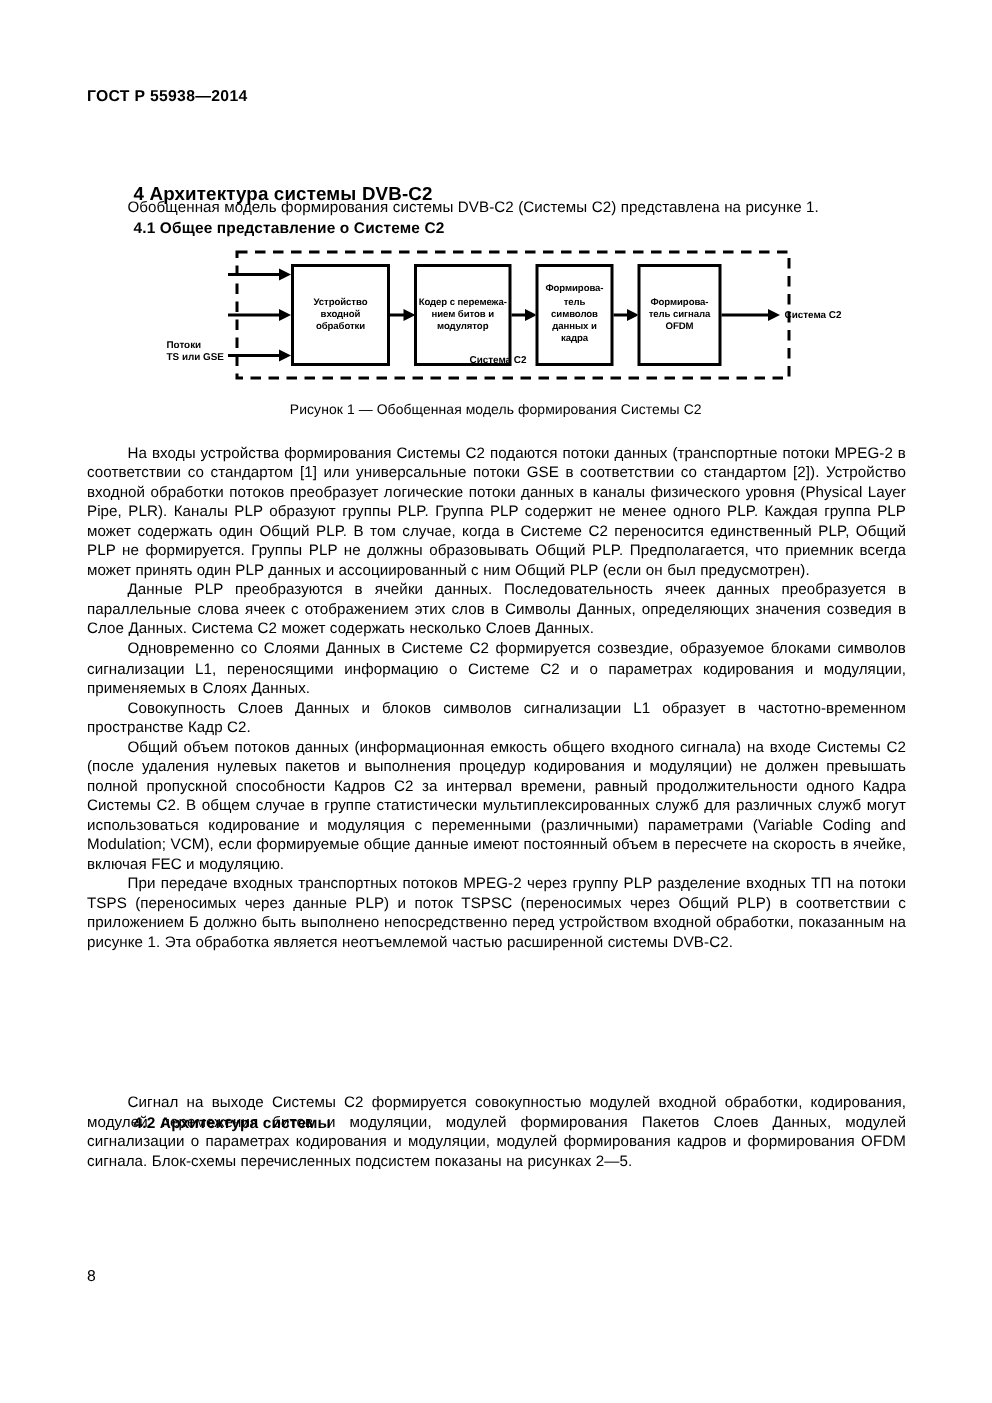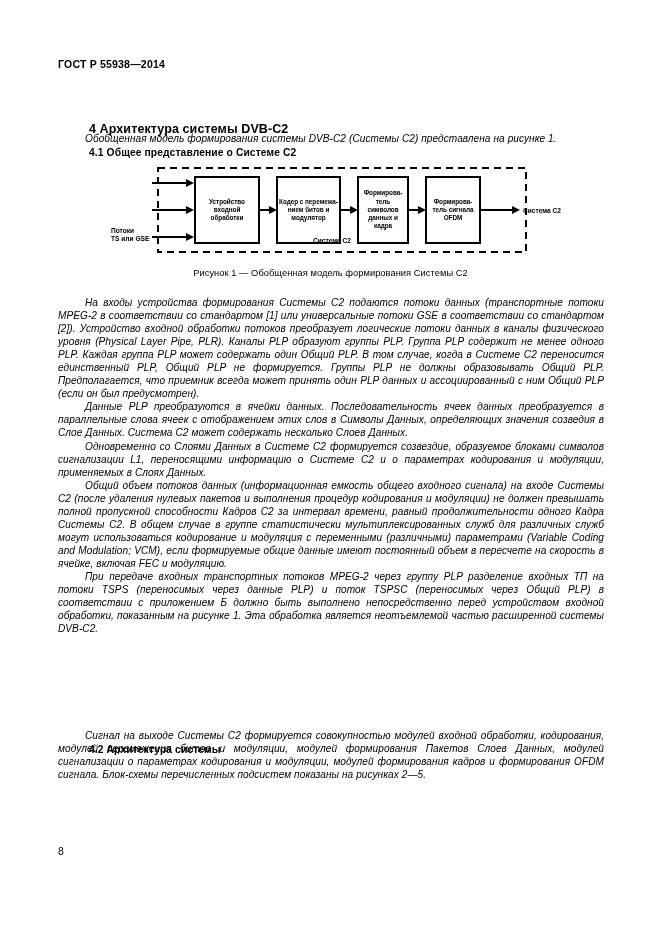--- a/index.html
+++ b/index.html
@@ -55,21 +55,20 @@
   
   .body-block {
     position: absolute;
     left: 58px;
     width: 546px;
     font-size: 10.1px;
     line-height: 13.05px;
     text-align: justify;
     letter-spacing: 0.05px;
     word-spacing: 0.1px;
-    font-style: italic;
   }
   .body-block p {
     margin: 0;
     text-indent: 27px;
   }
 
   .intro  { top: 132px; }
   .main-1 { top: 296px; }
   .main-2 { top: 729px; }
 
@@ -203,20 +202,21 @@
 
     <div class="sys-label" style="left:313px; top:73px;">Система С2</div>
 
     <div class="fig-caption">Рисунок 1 — Обобщенная модель формирования Системы С2</div>
   </div>
 
   <div class="body-block main-1">
     <p>На входы устройства формирования Системы С2 подаются потоки данных (транспортные потоки MPEG-2 в соответствии со стандартом [1] или универсальные потоки GSE в соответствии со стандартом [2]). Устройство входной обработки потоков преобразует логические потоки данных в каналы физического уровня (Physical Layer Pipe, PLR). Каналы PLP образуют группы PLP. Группа PLP содержит не менее одного PLP. Каждая группа PLP может содержать один Общий PLP. В том случае, когда в Системе С2 переносится единственный PLP, Общий PLP не формируется. Группы PLP не должны образовывать Общий PLP. Предполагается, что приемник всегда может принять один PLP данных и ассоциированный с ним Общий PLP (если он был предусмотрен).</p>
     <p>Данные PLP преобразуются в ячейки данных. Последовательность ячеек данных преобразуется в параллельные слова ячеек с отображением этих слов в Символы Данных, определяющих значения созведия в Слое Данных. Система С2 может содержать несколько Слоев Данных.</p>
     <p>Одновременно со Слоями Данных в Системе С2 формируется созвездие, образуемое блоками символов сигнализации L1, переносящими информацию о Системе С2 и о параметрах кодирования и модуляции, применяемых в Слоях Данных.</p>
+    <p>Совокупность Слоев Данных и блоков символов сигнализации L1 образует в частотно-временном пространстве Кадр С2.</p>
     <p>Общий объем потоков данных (информационная емкость общего входного сигнала) на входе Системы С2 (после удаления нулевых пакетов и выполнения процедур кодирования и модуляции) не должен превышать полной пропускной способности Кадров С2 за интервал времени, равный продолжительности одного Кадра Системы С2. В общем случае в группе статистически мультиплексированных служб для различных служб могут использоваться кодирование и модуляция с переменными (различными) параметрами (Variable Coding and Modulation; VCM), если формируемые общие данные имеют постоянный объем в пересчете на скорость в ячейке, включая FEC и модуляцию.</p>
     <p>При передаче входных транспортных потоков MPEG-2 через группу PLP разделение входных ТП на потоки TSPS (переносимых через данные PLP) и поток TSPSC (переносимых через Общий PLP) в соответствии с приложением Б должно быть выполнено непосредственно перед устройством входной обработки, показанным на рисунке 1. Эта обработка является неотъемлемой частью расширенной системы DVB-C2.</p>
   </div>
 
   <div class="h2 h2-b">4.2 Архитектура системы</div>
 
   <div class="body-block main-2">
     <p>Сигнал на выходе Системы С2 формируется совокупностью модулей входной обработки, кодирования, модулей перемежения битов и модуляции, модулей формирования Пакетов Слоев Данных, модулей сигнализации о параметрах кодирования и модуляции, модулей формирования кадров и формирования OFDM сигнала. Блок-схемы перечисленных подсистем показаны на рисунках 2—5.</p>
   </div>
 

